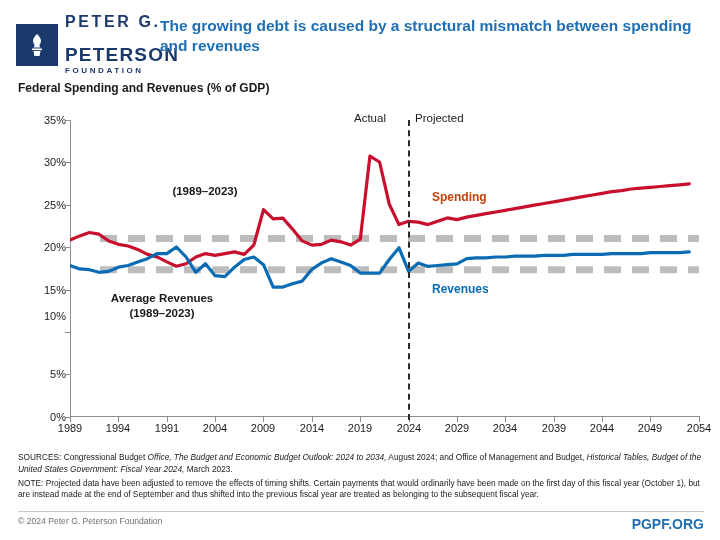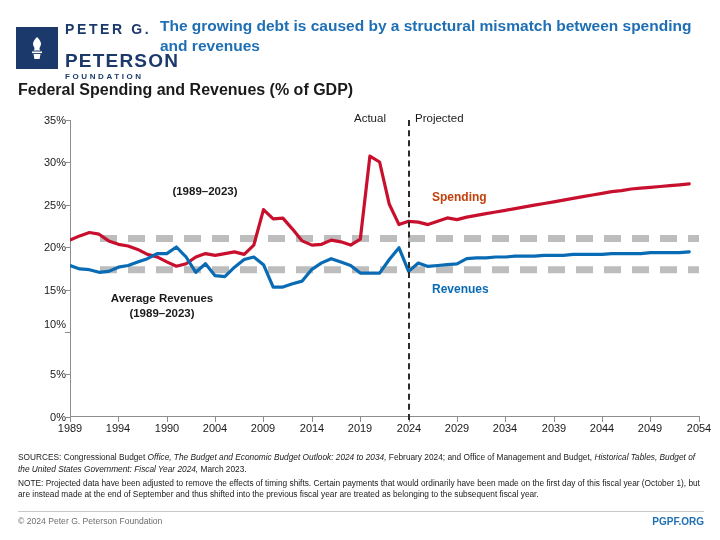--- a/index.html
+++ b/index.html
@@ -41,25 +41,24 @@
     height: 42px;
     background: #1b3a6b;
     display: flex;
     align-items: center;
     justify-content: center;
   }
   .logo-text {
     line-height: 1.0;
   }
   .logo-l1 {
-    font-size: 14px;
+    font-size: 16px;
     letter-spacing: 2.6px;
     color: #1b3a6b;
     font-weight: bold;
-    margin-top: 8px;
   }
   .logo-l2 {
     font-size: 19px;
     letter-spacing: 1.2px;
     color: #1b3a6b;
     font-weight: bold;
     margin-top: 15px;
   }
   .logo-l3 {
     font-size: 8px;
@@ -77,21 +76,21 @@
     font-weight: bold;
     color: #1f6fb4;
     line-height: 1.32;
   }
 
   
   .subtitle {
     position: absolute;
     left: 18px;
     top: 81px;
-    font-size: 16px;
+    font-size: 12px;
     font-weight: bold;
     color: #1a1a1a;
   }
 
   
   .chart-area {
     position: absolute;
     left: 18px;
     top: 108px;
     width: 686px;
@@ -200,21 +199,21 @@
     position: absolute;
     left: 18px;
     top: 516px;
     font-size: 8.6px;
     color: #6e6e6e;
   }
   .pgpf-url {
     position: absolute;
     right: 16px;
     top: 516px;
-    font-size: 10px;
+    font-size: 14px;
     color: #1f6fb4;
     font-weight: bold;
   }
 </style>
 </head>
 <body>
 
 <div class="page">
 
   <div class="header">
@@ -238,42 +237,42 @@
   <div class="subtitle">Federal Spending and Revenues (% of GDP)</div>
 
   <div class="chart-area">
 
     <div class="axis-left"></div>
     <div class="axis-bottom"></div>
 
     <div class="ytick-wrap">
       <div class="ytick-label" style="top:309px">0%</div>
       <div class="ytick-label" style="top:266px">5%</div>
-      <div class="ytick-label" style="top:216px">10%</div>
+      <div class="ytick-label" style="top:208px">10%</div>
       <div class="ytick-label" style="top:182px">15%</div>
       <div class="ytick-label" style="top:139px">20%</div>
       <div class="ytick-label" style="top:97px">25%</div>
       <div class="ytick-label" style="top:54px">30%</div>
       <div class="ytick-label" style="top:12px">35%</div>
     </div>
     <div>
       <div class="ytick-mark" style="top:309px"></div>
       <div class="ytick-mark" style="top:266px"></div>
       <div class="ytick-mark" style="top:224px"></div>
       <div class="ytick-mark" style="top:182px"></div>
       <div class="ytick-mark" style="top:139px"></div>
       <div class="ytick-mark" style="top:97px"></div>
       <div class="ytick-mark" style="top:54px"></div>
       <div class="ytick-mark" style="top:12px"></div>
     </div>
 
     <div>
       <div class="xtick-label" style="left:52px">1989</div>
       <div class="xtick-label" style="left:100px">1994</div>
-      <div class="xtick-label" style="left:149px">1990</div>
+      <div class="xtick-label" style="left:149px">1991</div>
       <div class="xtick-label" style="left:197px">2004</div>
       <div class="xtick-label" style="left:245px">2009</div>
       <div class="xtick-label" style="left:294px">2014</div>
       <div class="xtick-label" style="left:342px">2019</div>
       <div class="xtick-label" style="left:391px">2024</div>
       <div class="xtick-label" style="left:439px">2029</div>
       <div class="xtick-label" style="left:487px">2034</div>
       <div class="xtick-label" style="left:536px">2039</div>
       <div class="xtick-label" style="left:584px">2044</div>
       <div class="xtick-label" style="left:632px">2049</div>
@@ -318,21 +317,21 @@
     </div>
     <div class="avg-label" style="left:72px; top:183px; width:144px;">
       <div>Average Revenues</div>
       <div>(1989–2023)</div>
     </div>
 
   </div>
 
   <div class="sources">
     <div>
-      <span>SOURCES: Congressional Budget </span><em>Office, The Budget and Economic Budget Outlook: 2024 to 2034,</em><span> February 2024; and Office of Management and Budget, </span><em>Historical Tables, Budget of the United States Government: Fiscal Year 2024,</em><span> March 2023.</span>
+      <span>SOURCES: Congressional Budget </span><em>Office, The Budget and Economic Budget Outlook: 2024 to 2034,</em><span> August 2024; and Office of Management and Budget, </span><em>Historical Tables, Budget of the United States Government: Fiscal Year 2024,</em><span> March 2023.</span>
     </div>
     <div style="margin-top:2px;">NOTE: Projected data have been adjusted to remove the effects of timing shifts. Certain payments that would ordinarily have been made on the first day of this fiscal year (October 1), but are instead made at the end of September and thus shifted into the previous fiscal year are treated as belonging to the subsequent fiscal year.</div>
   </div>
 
   <div class="footer-rule"></div>
   <div class="copyright">© 2024 Peter G. Peterson Foundation</div>
   <div class="pgpf-url">PGPF.ORG</div>
 
 </div>
 

